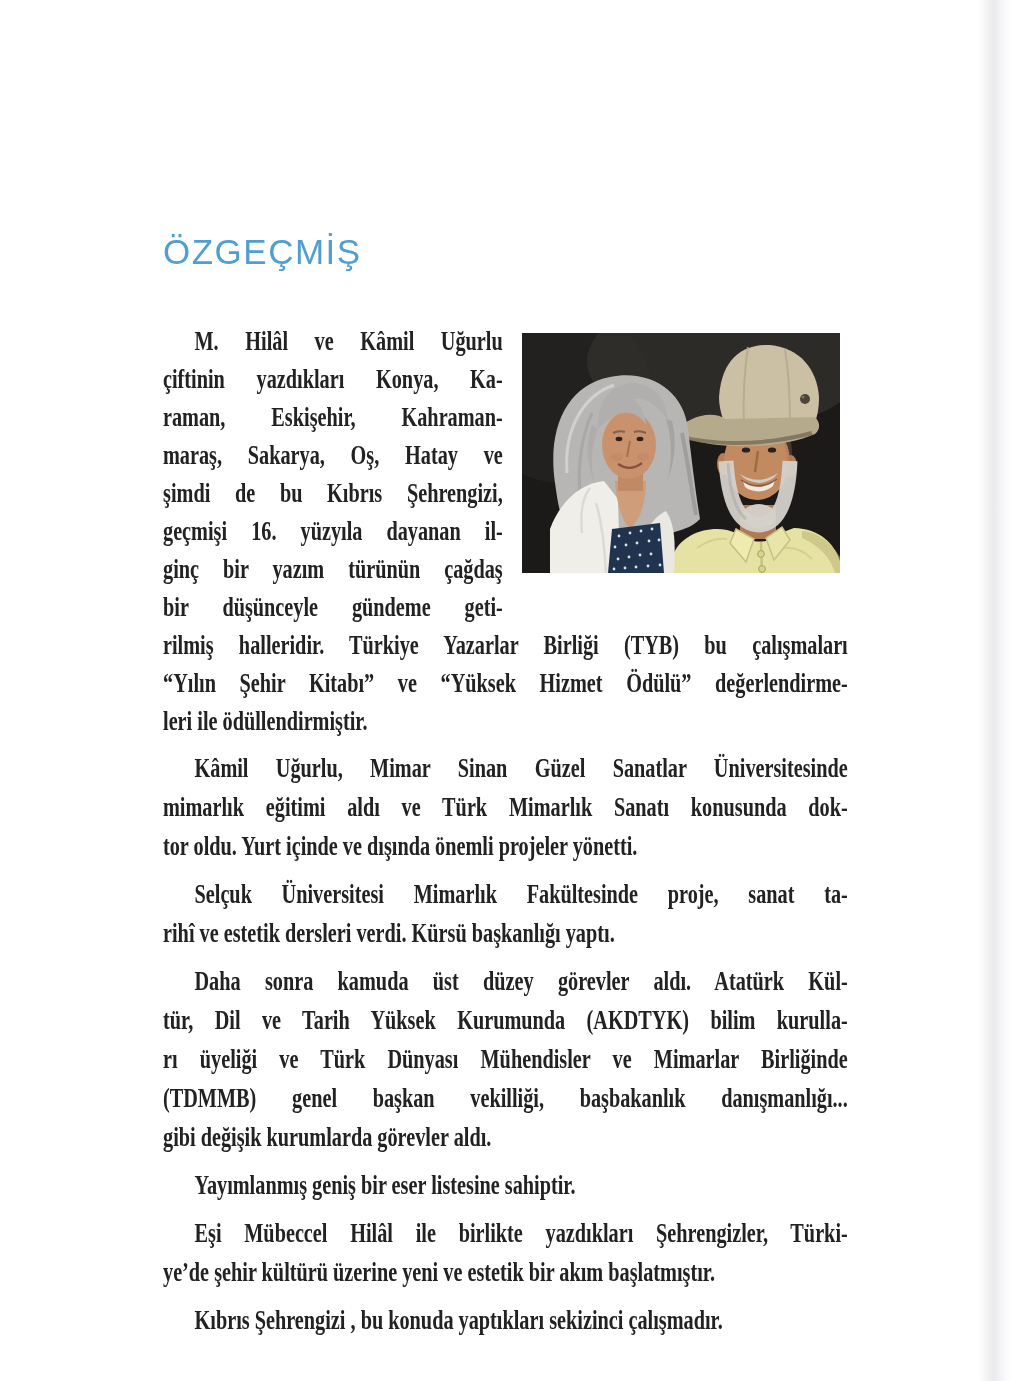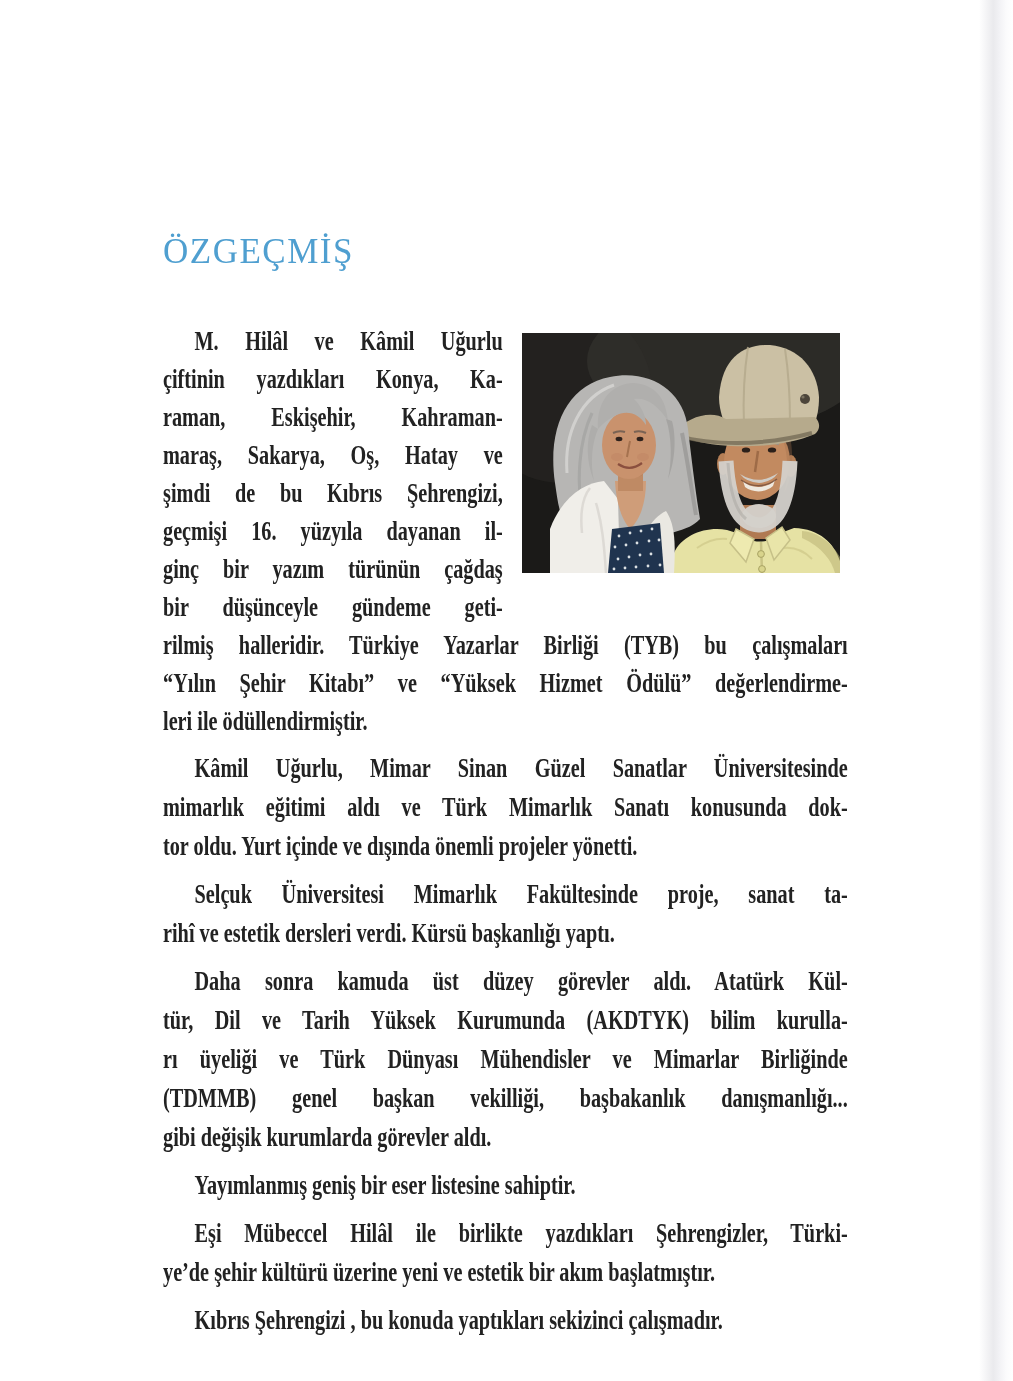--- a/index.html
+++ b/index.html
@@ -10,21 +10,21 @@
   html,body{margin:0;padding:0;background:#fff;}
   .page{
     position:relative;
     width:1013px;height:1381px;
     background:var(--page-bg);
     overflow:hidden;
     font-family:"Liberation Serif", serif;
   }
   .heading{
     position:absolute;left:163px;top:230px;
-    font-family:Liberation Serif, serif;
+    font-family:Liberation Sans, sans-serif;
     font-size:35px;font-weight:400;
     letter-spacing:1.5px;
     color:var(--heading-color);
     line-height:44px;
     margin:0;
   }
   .text-block{
     position:absolute;left:163px;top:322px;width:913px;
     transform:scaleX(0.75);transform-origin:0 0;
     color:var(--body-color);

